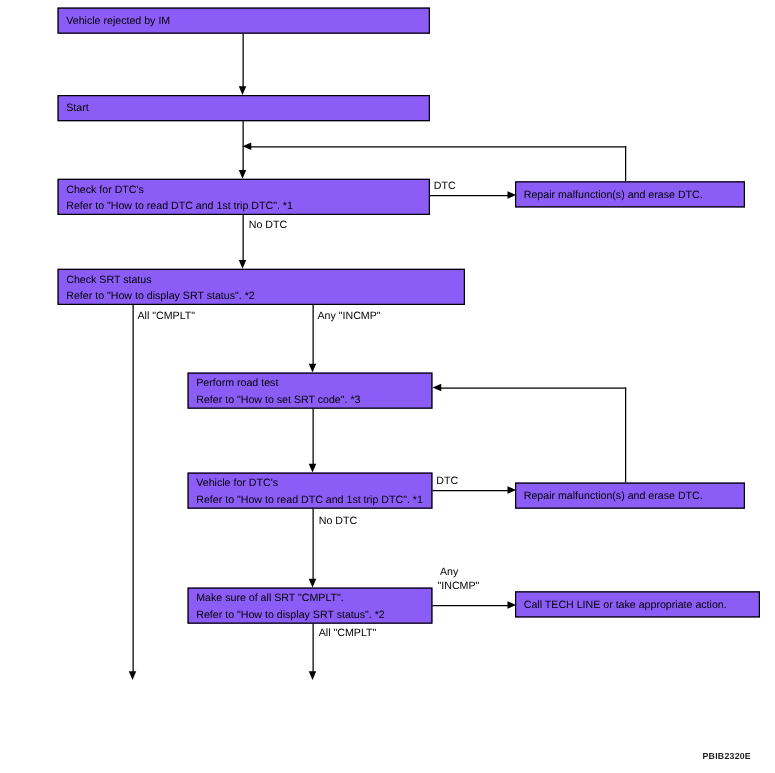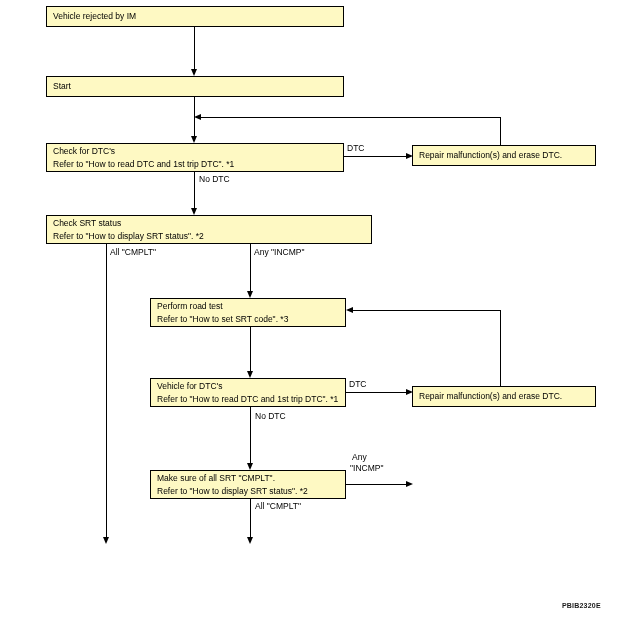--- a/index.html
+++ b/index.html
@@ -15,21 +15,21 @@
     position: relative;
     width: 620px;
     height: 618px;
     background: #ffffff;
     overflow: hidden;
   }
   .node {
     position: absolute;
     box-sizing: border-box;
     border: 1px solid #000000;
-    background: #fef9c3;
+    background: #8b5cf6;
     display: flex;
     flex-direction: column;
     justify-content: center;
     padding: 2px 6px;
     font-size: 8.5px;
     line-height: 13px;
     white-space: nowrap;
   }
   .node .ln { display: block; }
   .edge-label {
@@ -164,20 +164,23 @@
   <div class="node" style="left:150px; top:470px; width:196px; height:29px;">
     <span class="ln">Make sure of all SRT "CMPLT".</span>
     <span class="ln">Refer to "How to display SRT status". *2</span>
   </div>
 
   <div class="hline" style="left:346px; top:484px; width:63px;"></div>
   <div class="arrow-right" style="left:406px; top:480.5px;"></div>
   <div class="edge-label" style="left:352px; top:452px;">Any</div>
   <div class="edge-label" style="left:350px; top:463px;">"INCMP"</div>
 
+  <div class="node" style="left:412px; top:473px; width:196px; height:21px;">
+    <span class="ln">Call TECH LINE or take appropriate action.</span>
+  </div>
 
   <div class="vline" style="left:250px; top:499px; height:39px;"></div>
   <div class="arrow-down" style="left:246.5px; top:537px;"></div>
   <div class="edge-label" style="left:255px; top:501px;">All "CMPLT"</div>
 
 
   <div class="figcode" style="left:562px; top:602px;">PBIB2320E</div>
 
 </div>
 

